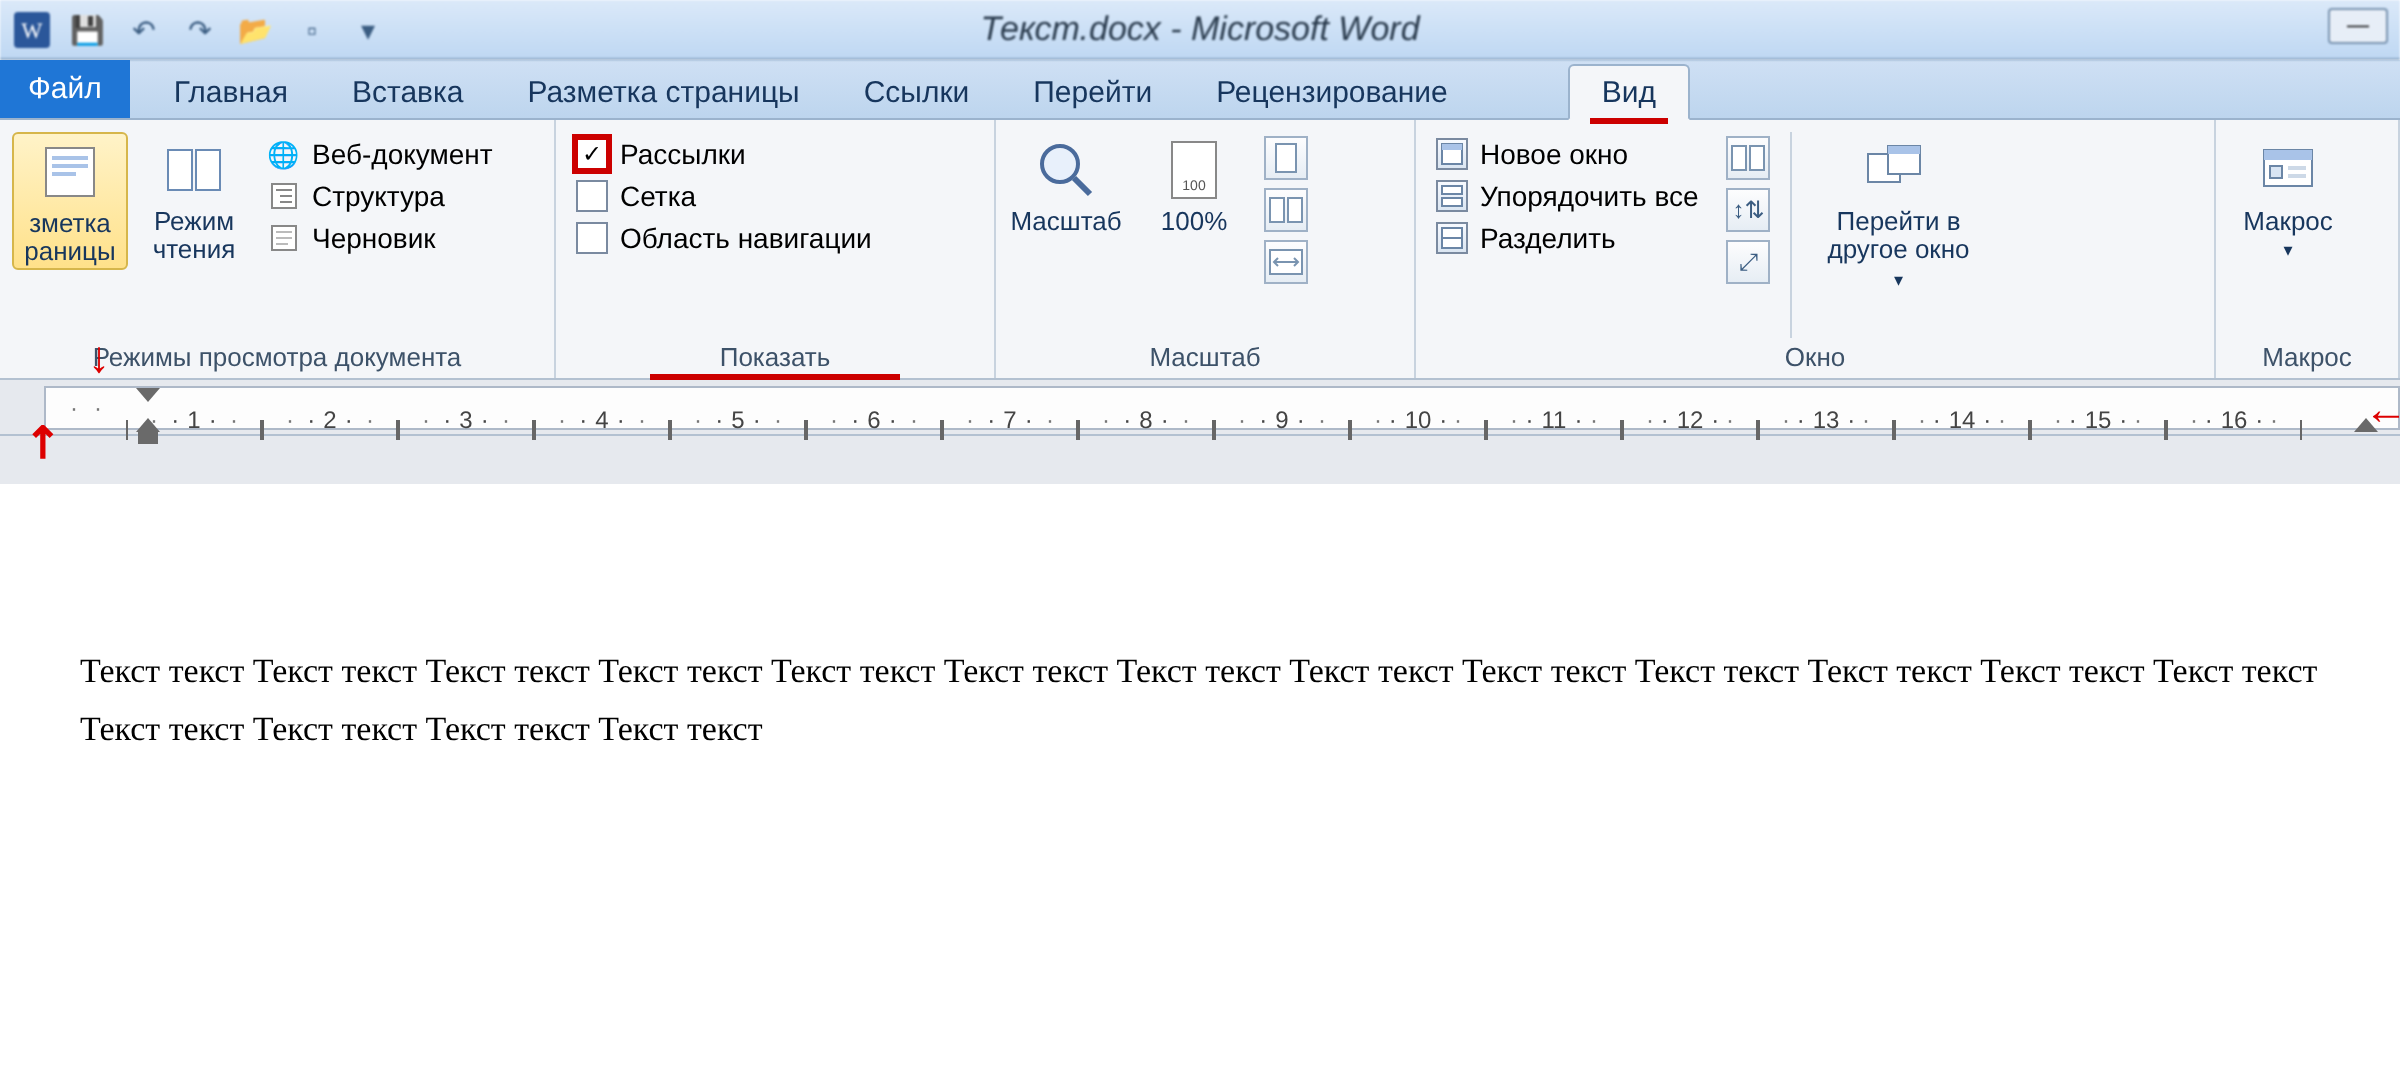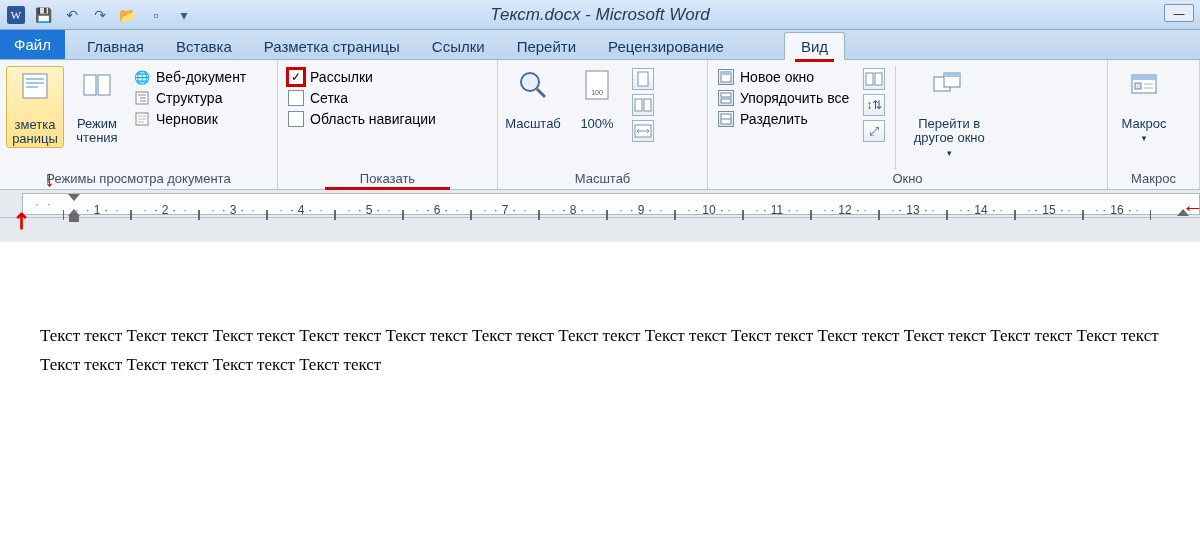--- a/index.html
+++ b/index.html
@@ -95,21 +95,21 @@
   }
 
   .bigbtn {
     display: flex; flex-direction: column; align-items: center;
     width: 58px; text-align: center; gap: 2px;
     font-size: 13px; color: #17365d; cursor: pointer;
     padding: 2px 2px 0;
   }
   .bigbtn.sel { background: linear-gradient(#fff3c8,#ffe18a); border:1px solid #d6b64b; border-radius:3px; }
   .bigbtn .bicon { width: 34px; height: 34px; display:flex; align-items:center; justify-content:center; }
-  .bigbtn .lbl { line-height: 1.1; margin-top: 13px; }
+  .bigbtn .lbl { line-height: 1.1; }
   .bigbtn .arrow { font-size: 9px; color:#17365d; }
 
   .vlist { display: flex; flex-direction: column; gap: 3px; }
   .item {
     display: flex; align-items: center; gap: 6px;
     font-size: 14px; color: #000; padding: 1px 4px; cursor: pointer; white-space: nowrap;
   }
   .item .cbx {
     width: 16px; height: 16px; border: 1px solid #7a8aa0; background: #fff;
     display:flex; align-items:center; justify-content:center; font-size:12px; color:#000;

